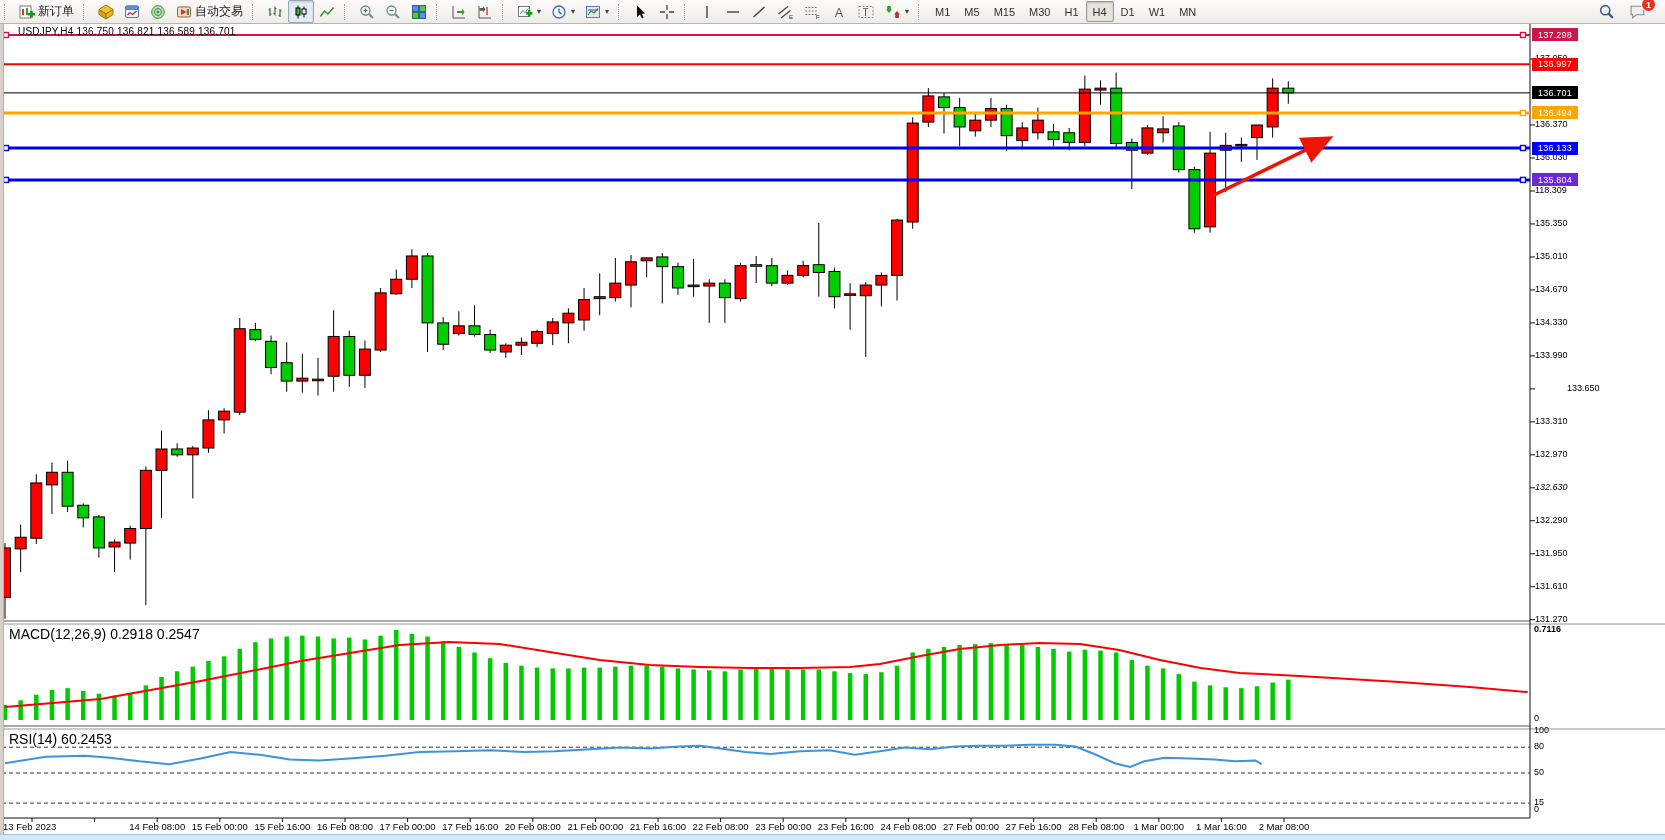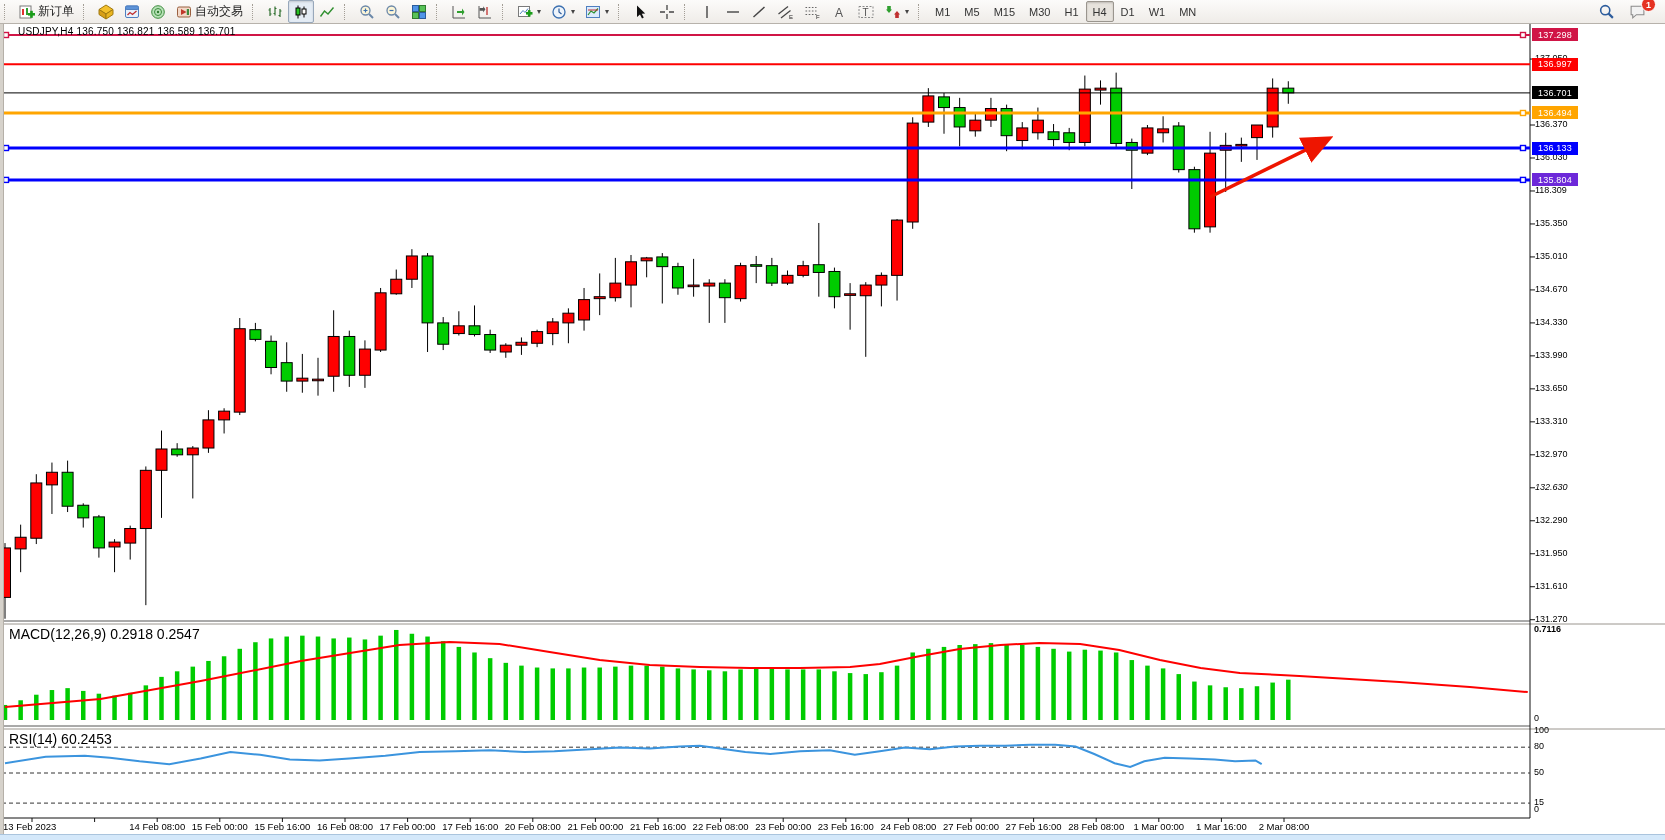--- a/index.html
+++ b/index.html
@@ -752,21 +752,21 @@
   <div id="labels">
       <div class="sticktext" style="top: 53.051px;">137.050</div>
       <div class="sticktext" style="top: 119.011px;">136.370</div>
       <div class="sticktext" style="top: 151.991px;">136.030</div>
       <div class="sticktext" style="top: 184.971px;">118.309</div>
       <div class="sticktext" style="top: 217.951px;">135.350</div>
       <div class="sticktext" style="top: 250.931px;">135.010</div>
       <div class="sticktext" style="top: 283.911px;">134.670</div>
       <div class="sticktext" style="top: 316.891px;">134.330</div>
       <div class="sticktext" style="top: 349.871px;">133.990</div>
-      <div class="sticktext" style="top: 382.851px;">133.650</div>
+      <div class="sticktext" style="top: 382.851px; margin-left: 32px;">133.650</div>
       <div class="sticktext" style="top: 415.831px;">133.310</div>
       <div class="sticktext" style="top: 448.811px;">132.970</div>
       <div class="sticktext" style="top: 481.791px; font-style: italic;">132.630</div>
       <div class="sticktext" style="top: 514.771px;">132.290</div>
       <div class="sticktext" style="top: 547.751px;">131.950</div>
       <div class="sticktext" style="top: 580.731px;">131.610</div>
       <div class="sticktext" style="top: 613.711px;">131.270</div>
       <div class="pricelabel" style="top: 28.495px; background: rgb(208, 21, 70);">137.298</div>
       <div class="pricelabel" style="top: 57.692px; background: rgb(254, 0, 0);">136.997</div>
       <div class="pricelabel" style="top: 86.404px; background: rgb(0, 0, 0);">136.701</div>

